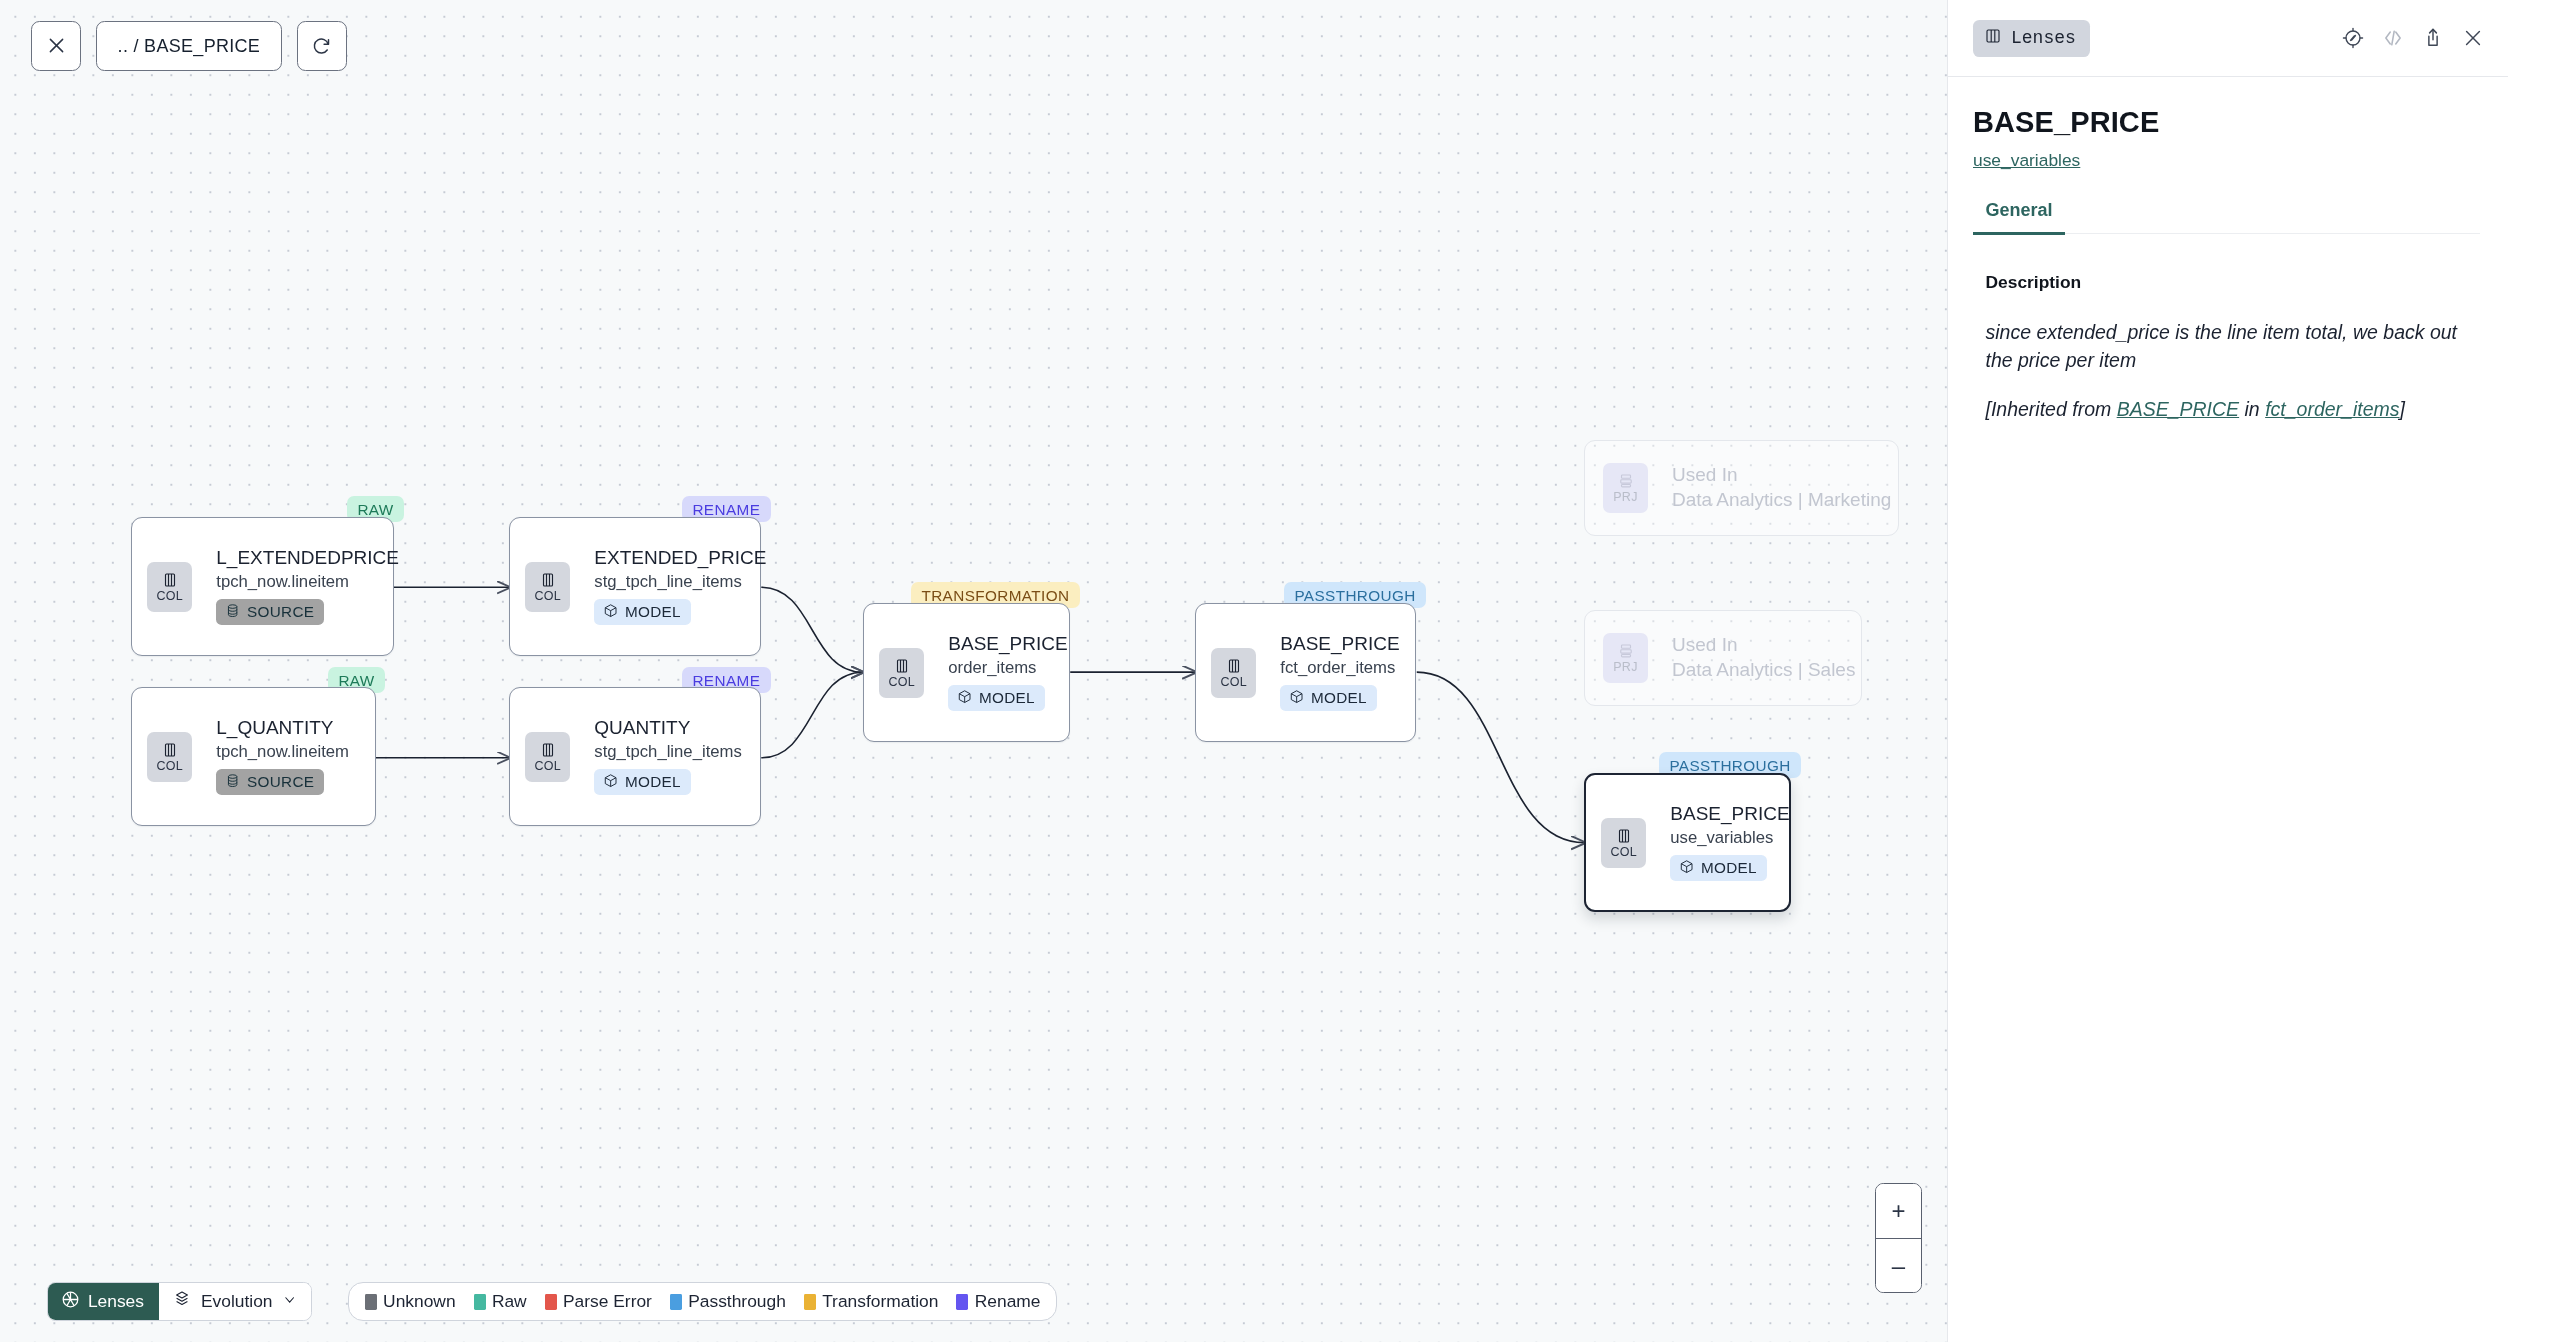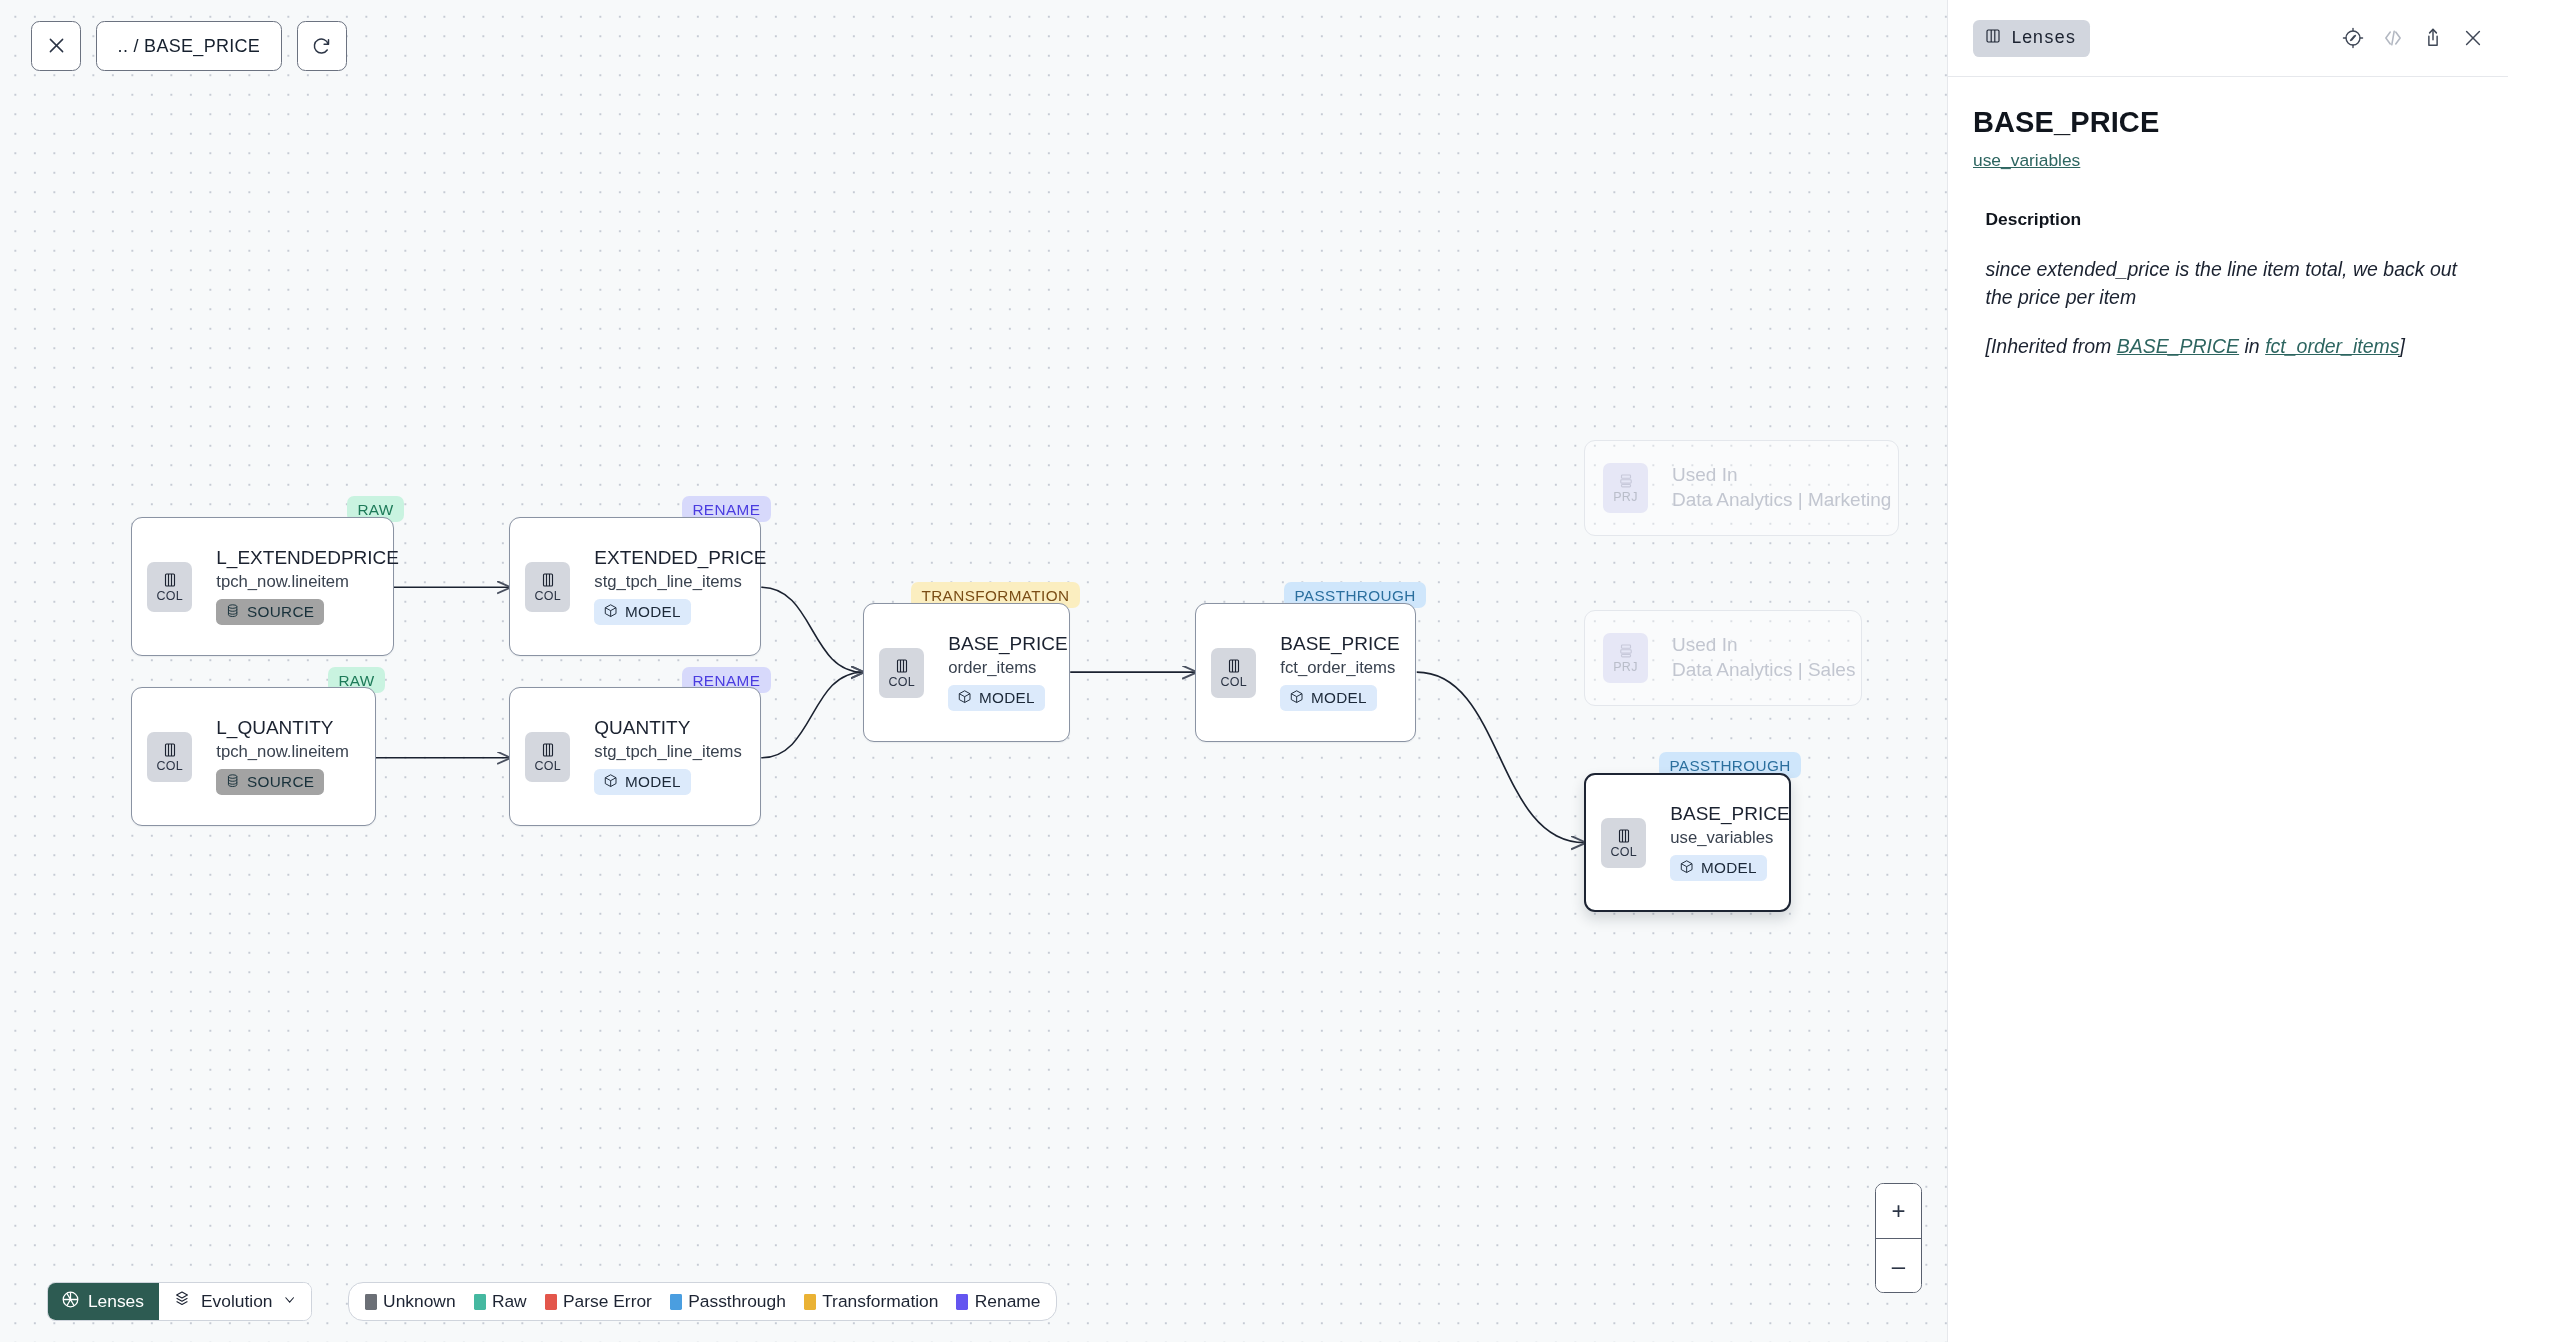--- a/index.html
+++ b/index.html
@@ -540,20 +540,23 @@
               <line x1="19" y1="5" x2="5" y2="19"></line>
           </svg>
         </span>
       </div>
     </div>
 
     <div class="panel-body">
       <div class="panel-title">BASE_PRICE</div>
       <a class="panel-link">use_variables</a>
 
+      <div class="tabs">
+        <div class="tab">General</div>
+      </div>
 
       <div class="section">
         <div class="section-label">Description</div>
         <div class="desc">
           <span>since extended_price is the line item total, we back out the price per item</span>
           <span class="inherit"><span>[Inherited from </span><a>BASE_PRICE</a><span> in </span><a>fct_order_items</a><span>]</span></span>
         </div>
       </div>
     </div>
   </div>

